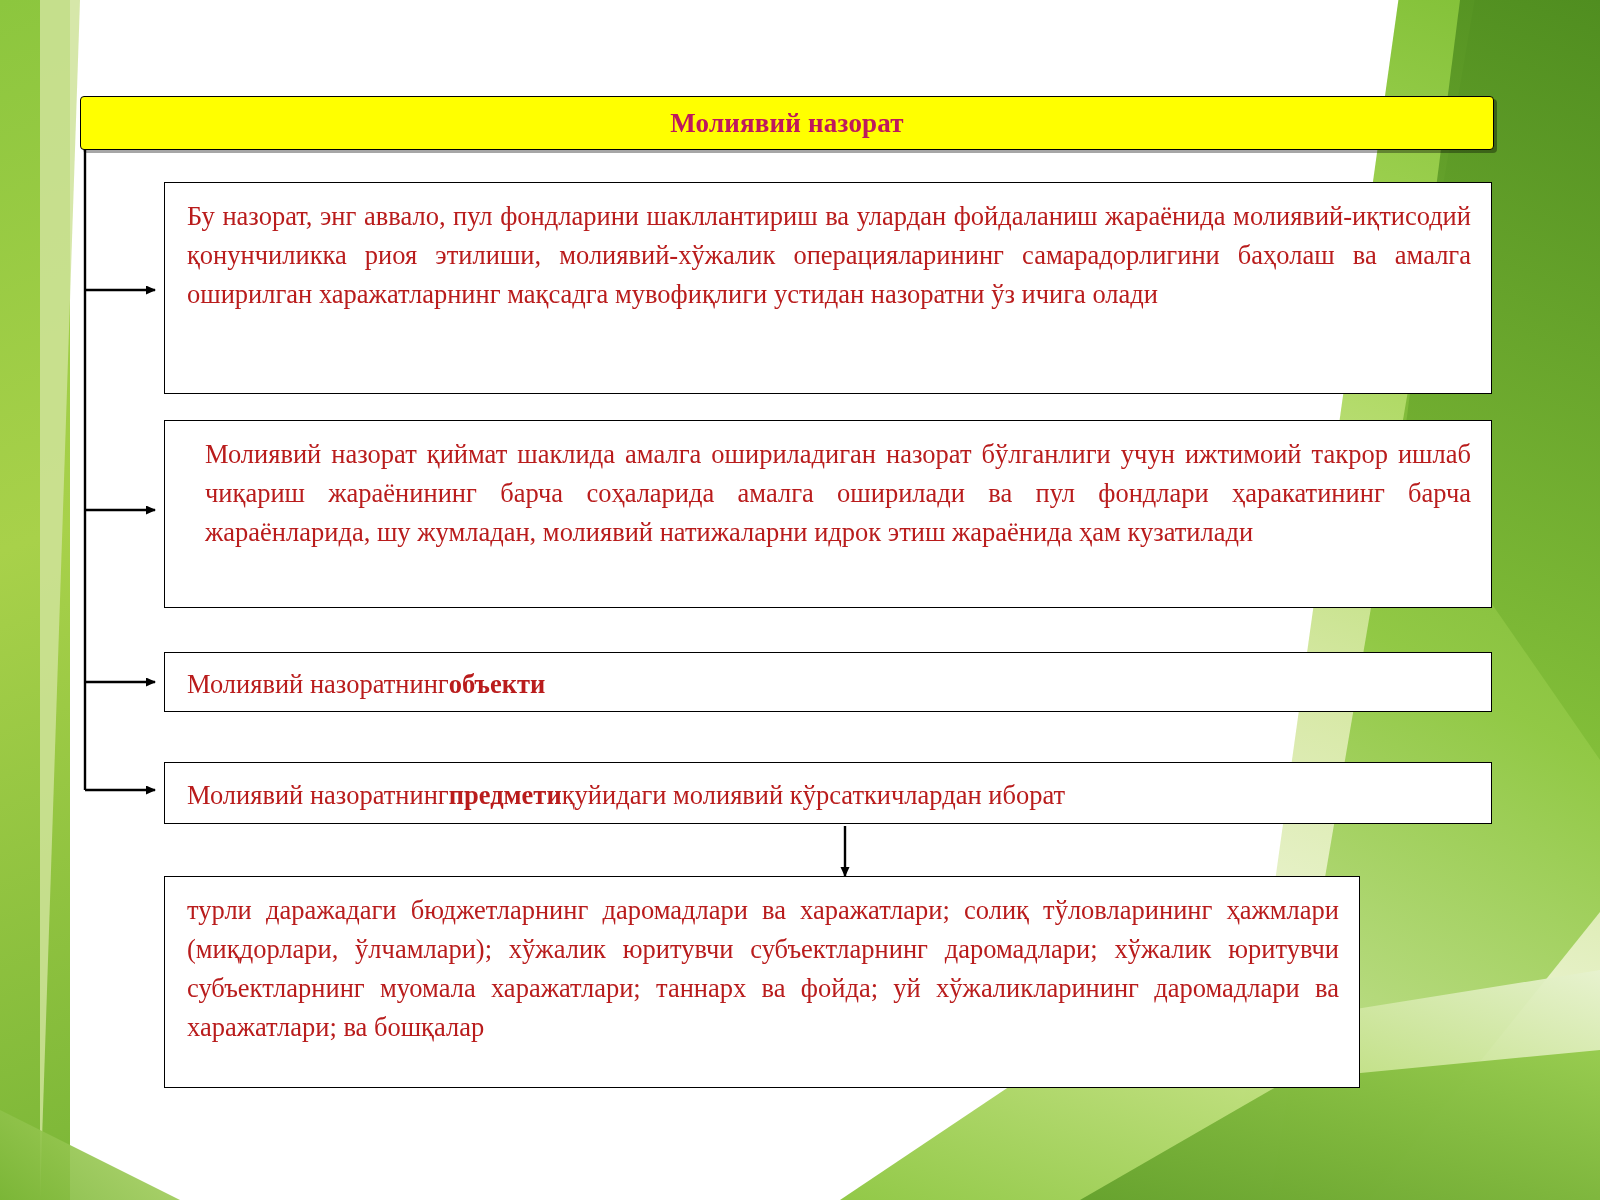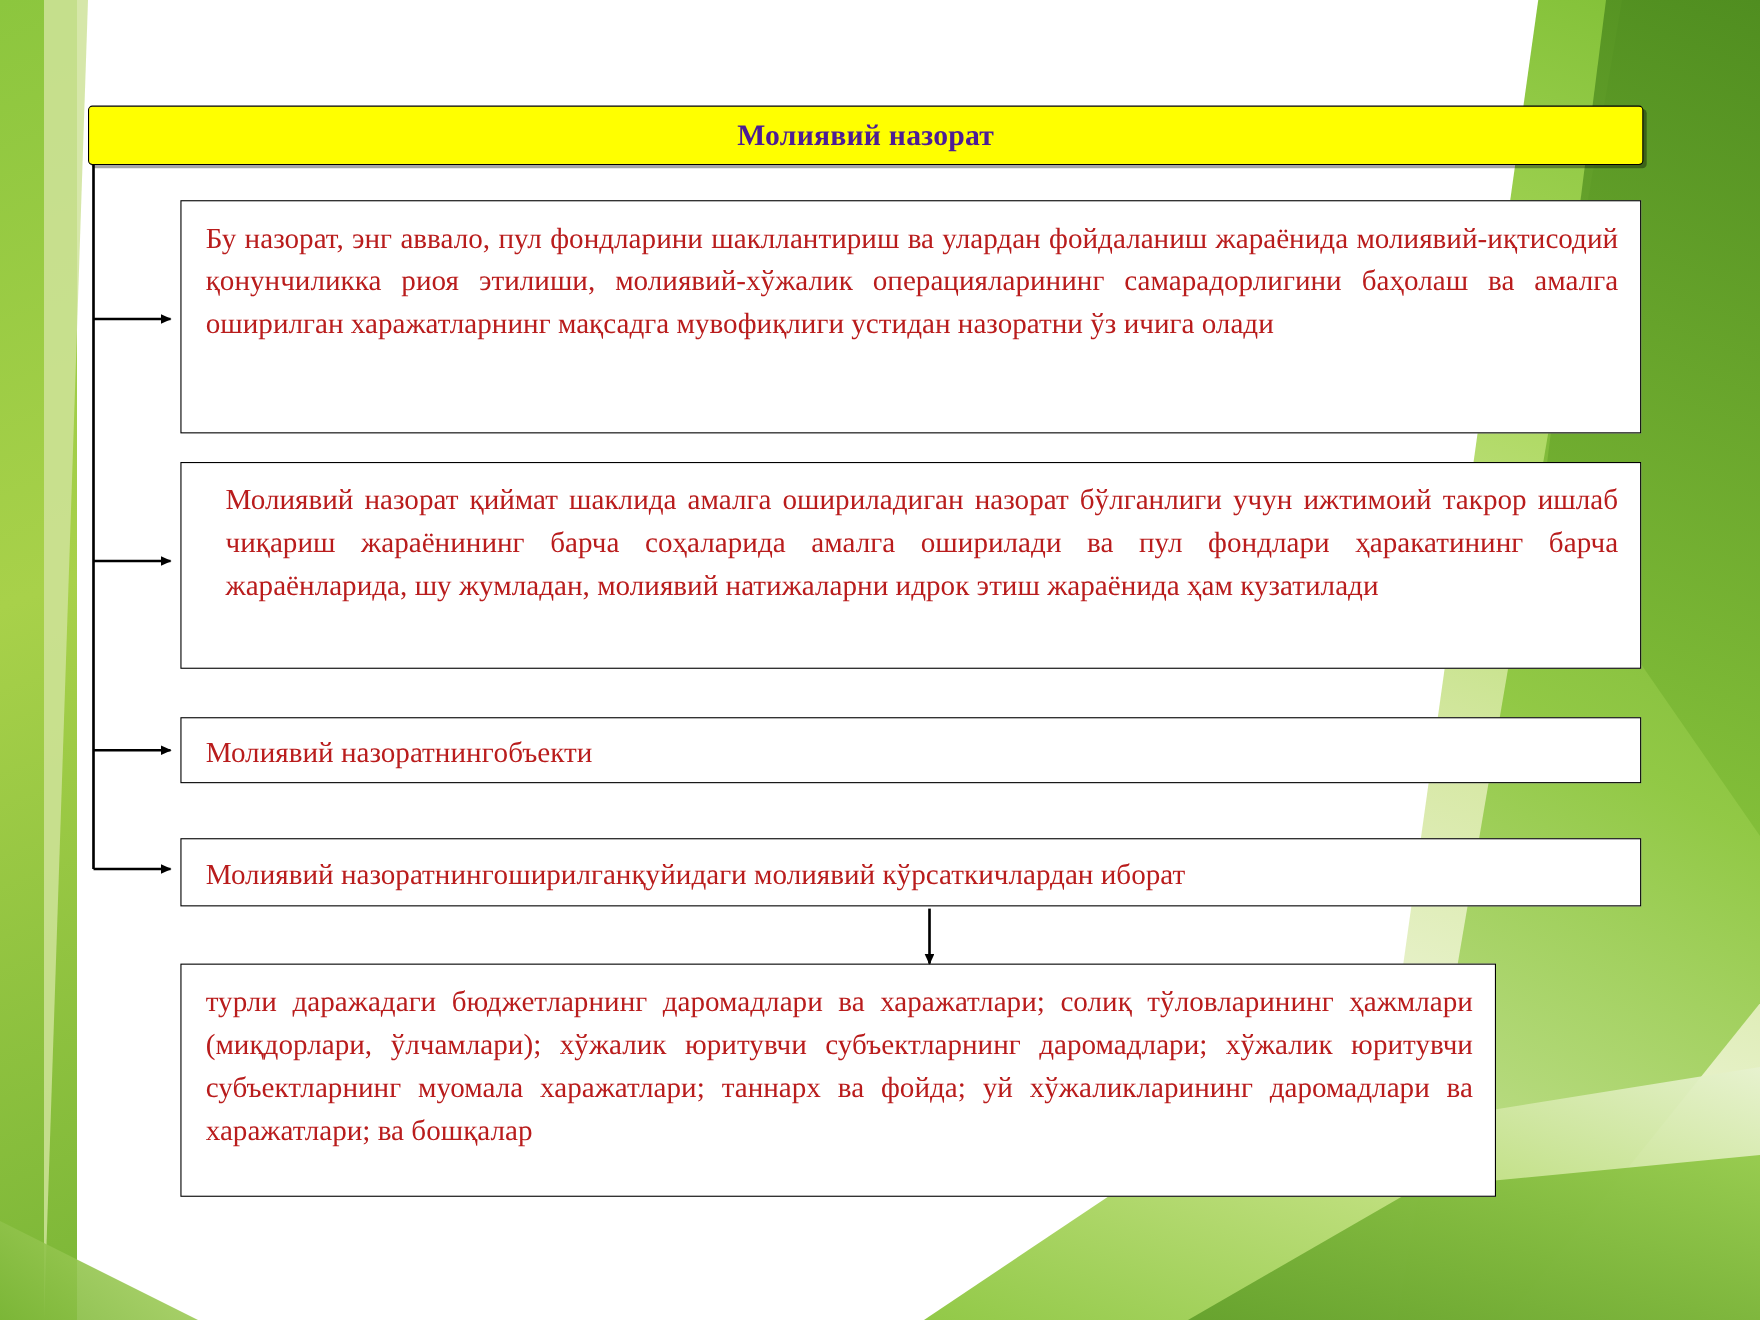--- a/index.html
+++ b/index.html
@@ -119,21 +119,21 @@
     border: 1px solid #000000;
     border-radius: 4px;
     display: flex;
     align-items: center;
     justify-content: center;
     box-shadow: 3px 3px 0 rgba(0,0,0,.35);
   }
   .title-bar span {
     font-size: 27px;
     font-weight: bold;
-    color: #4c1d95;
+    color: #be185d;
     letter-spacing: .2px;
   }
 
   .box {
     position: absolute;
     background: #ffffff;
     border: 1.5px solid #000000;
     box-sizing: border-box;
     padding: 14px 20px 14px 22px;
     font-size: 26.5px;
@@ -142,21 +142,21 @@
     text-align: justify;
     text-justify: inter-word;
   }
   .box.single {
     display: flex;
     align-items: center;
     text-align: left;
     padding-top: 12px;
     padding-bottom: 8px;
   }
-  .box b { font-weight: normal; }
+  .box b { font-weight: bold; }
 
   #box1 { left: 164px; top: 182px;  width: 1328px; height: 212px; }
   #box2 { left: 164px; top: 420px;  width: 1328px; height: 188px; padding-left: 40px; }
   #box3 { left: 164px; top: 652px;  width: 1328px; height: 60px;  }
   #box4 { left: 164px; top: 762px;  width: 1328px; height: 62px;  }
   #box5 { left: 164px; top: 876px;  width: 1196px; height: 212px; }
 
   
   .connectors {
     position: absolute;
@@ -210,19 +210,19 @@
 
   <div class="box" id="box2">Молиявий назорат қиймат шаклида амалга ошириладиган назорат бўлганлиги учун ижтимоий такрор ишлаб чиқариш жараёнининг барча соҳаларида амалга оширилади ва пул фондлари ҳаракатининг барча жараёнларида, шу жумладан, молиявий натижаларни идрок этиш жараёнида ҳам кузатилади</div>
 
   <div class="box single" id="box3">
     <span>Молиявий назоратнинг </span>
       <b>объекти</b>
   </div>
 
   <div class="box single" id="box4">
     <span>Молиявий назоратнинг </span>
-      <b>оширилган</b>
+      <b>предмети</b>
       <span> қуйидаги молиявий кўрсаткичлардан иборат</span>
   </div>
 
   <div class="box" id="box5">турли даражадаги бюджетларнинг даромадлари ва харажатлари; солиқ тўловларининг ҳажмлари (миқдорлари, ўлчамлари); хўжалик юритувчи субъектларнинг даромадлари; хўжалик юритувчи субъектларнинг муомала харажатлари;  таннарх ва фойда; уй хўжаликларининг даромадлари ва харажатлари; ва бошқалар</div>
 
 </div>
 
 </body></html>

